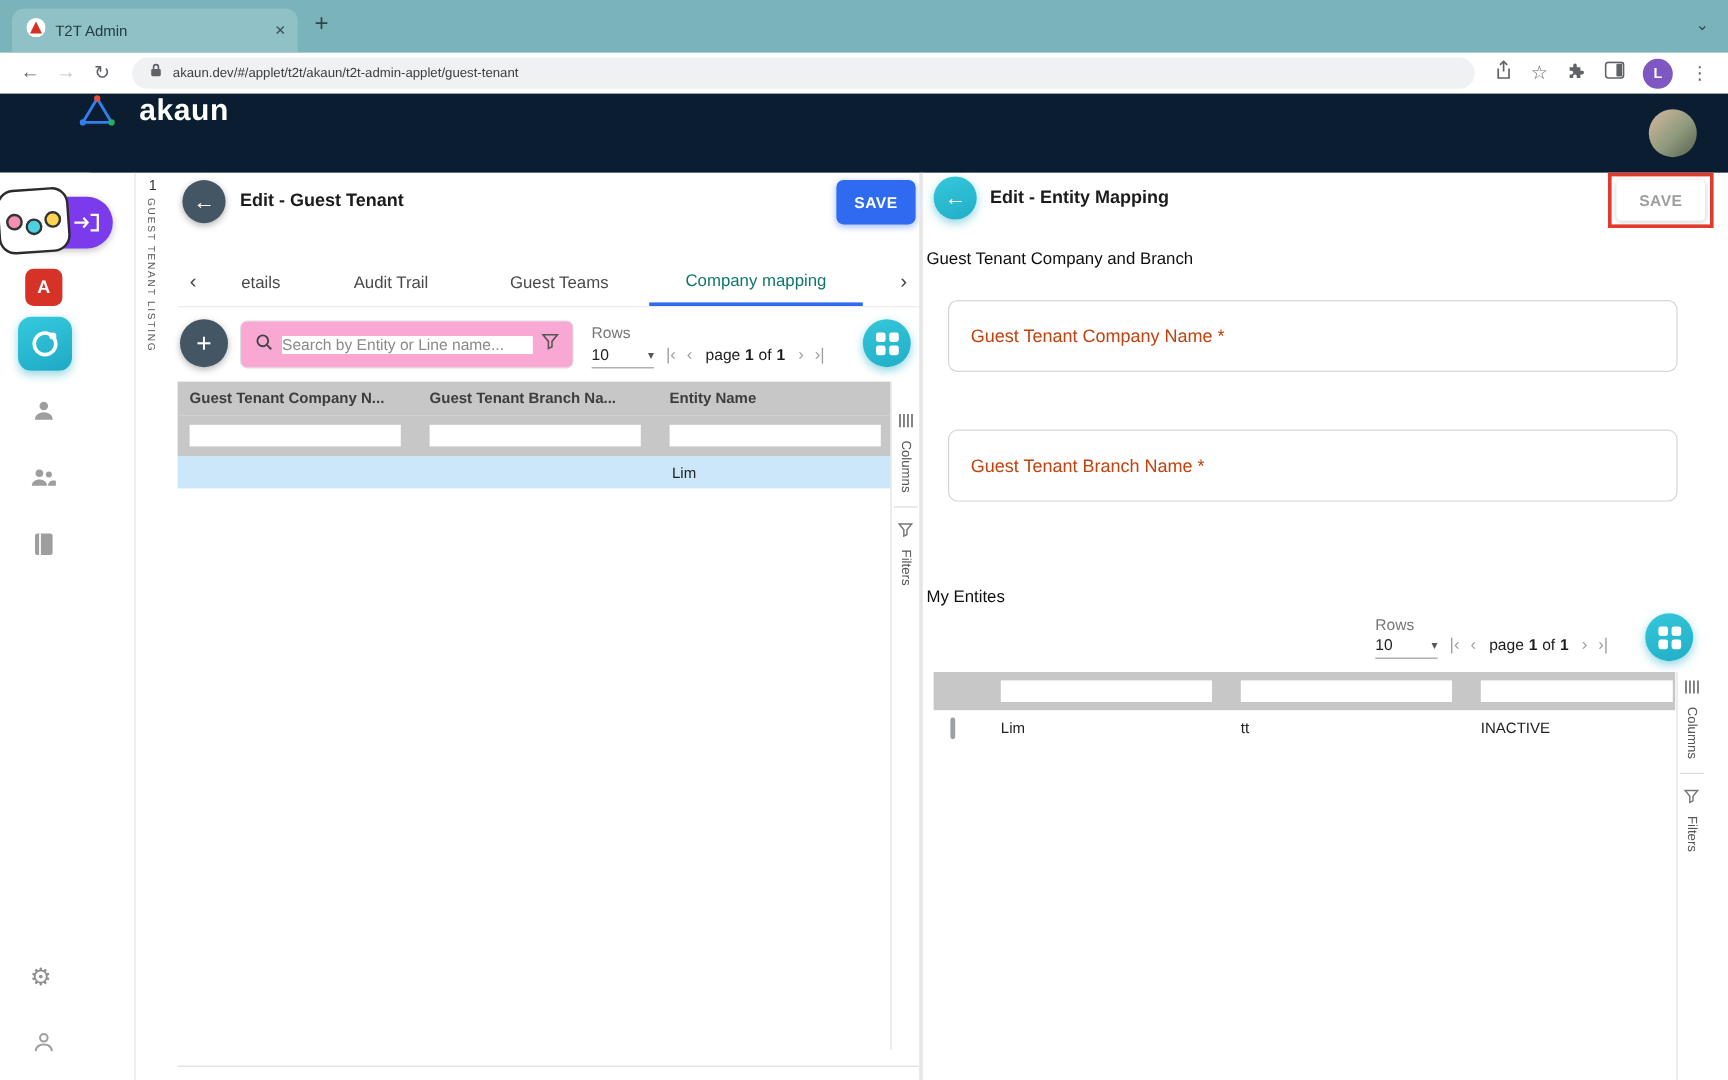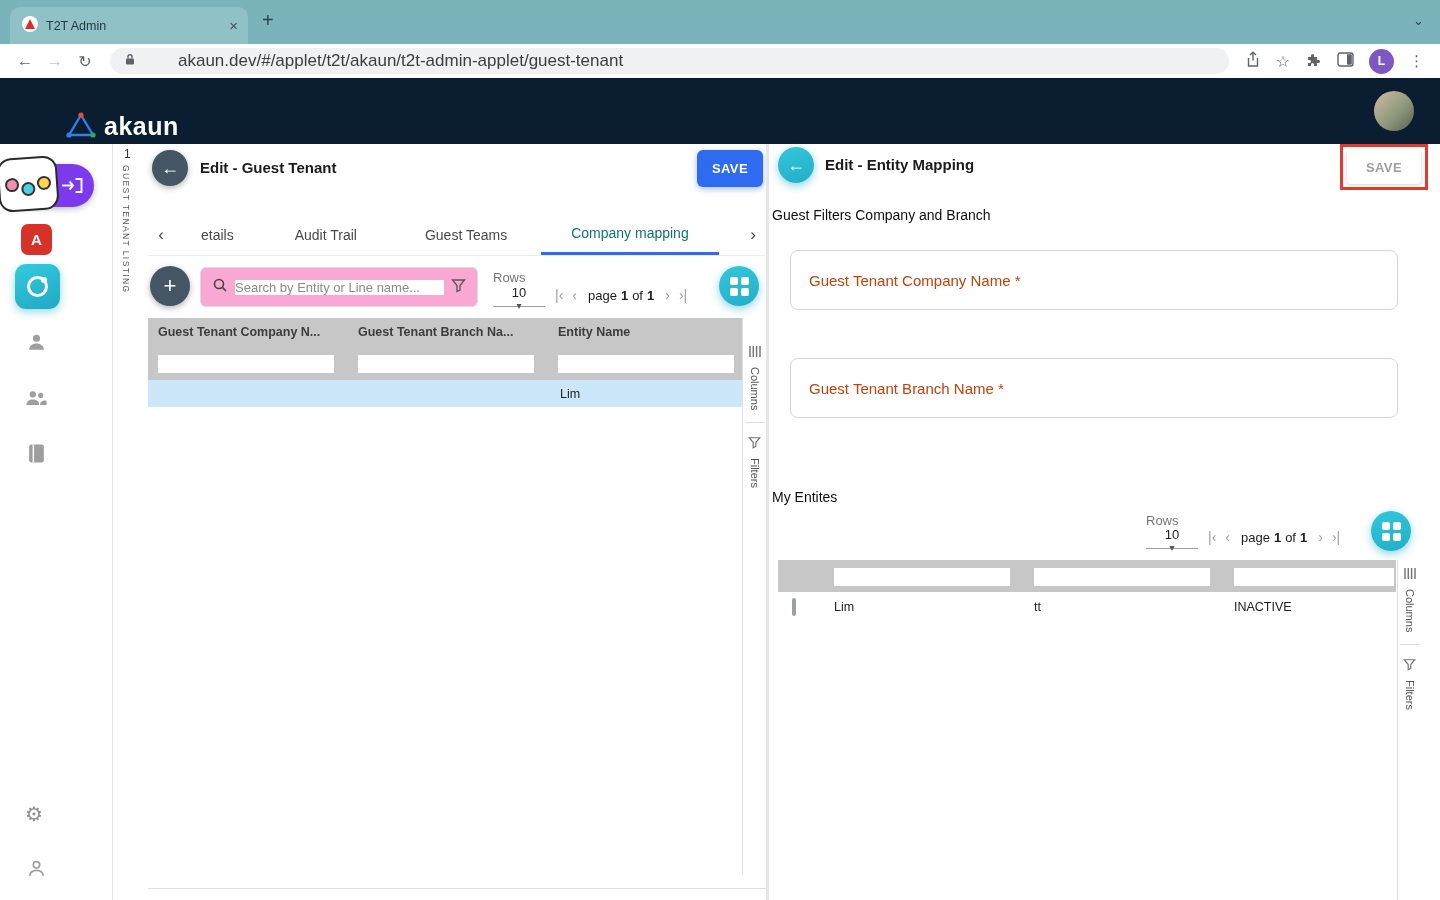--- a/index.html
+++ b/index.html
@@ -11,29 +11,29 @@
   .tab {position:absolute;left:10px;top:7px;width:238px;height:37px;background:#8fc1c6;border-radius:10px 10px 0 0;display:flex;align-items:center;gap:8px;padding:0 10px 0 12px;}
   .tab-title {flex:1;font-size:12.5px;color:#233c3f;white-space:nowrap;overflow:hidden;}
   .tab-close {font-size:15px;color:#3a5356;}
   .newtab {position:absolute;left:262px;top:9px;font-size:20px;color:#2e4649;}
   .tab-overflow {position:absolute;right:16px;top:13px;font-size:13px;color:#2e4649;}
 
   .btoolbar {position:absolute;left:0;top:44px;width:100%;height:34px;background:#fff;display:flex;align-items:center;padding:0 10px;}
   .nav-ic {width:30px;text-align:center;font-size:16px;color:#5f6368;}
   .nav-ic.disabled {color:#bdc1c6;}
   .url-pill {flex:1;height:26px;background:#eff1f2;border-radius:13px;display:flex;align-items:center;gap:8px;padding:0 14px;margin:0 10px;}
-  .url-text {font-size:17px;color:#3c4043;margin-left:34px;}
+  .url-text {font-size:11px;color:#3c4043;}
   .tb-right {display:flex;align-items:center;gap:15px;padding:0 6px;}
   .star-ic {font-size:16px;color:#5f6368;}
   .tb-avatar {width:25px;height:25px;border-radius:50%;background:#7e57c2;color:#fff;font-size:12px;font-weight:700;display:flex;align-items:center;justify-content:center;}
   .kebab-ic {font-size:15px;color:#5f6368;}
 
   
   .appheader {position:absolute;left:0;top:78px;width:100%;height:66px;background:#0b1d30;}
-  .logo {position:absolute;left:66px;top:33px;display:flex;align-items:center;gap:8px;}
+  .logo {position:absolute;left:66px;top:0;display:flex;gap:20px;}
   .logo-text {color:#fff;font-size:25px;font-weight:700;letter-spacing:.5px;}
   .hdr-avatar {position:absolute;right:26px;top:13px;width:40px;height:40px;border-radius:50%;background:linear-gradient(135deg,#c8b49a 10%,#8f9a7d 55%,#55604d);}
 
   
   .workspace {position:absolute;left:0;top:144px;width:1440px;height:756px;background:#fff;}
 
   
   .iconrail {position:absolute;left:0;top:0;width:75px;height:100%;background:#fff;}
   .rail-pill {position:absolute;left:10px;top:20px;width:84px;height:43px;background:#7c3aed;border-radius:22px;box-shadow:0 2px 6px rgba(0,0,0,.25);z-index:1;}
   .rail-pill svg {position:absolute;right:11px;top:13px;}
@@ -51,21 +51,21 @@
 
   .panel-divider {position:absolute;left:766px;top:0;width:3px;height:100%;background:#e6e6e6;}
 
   
   .circle-btn {width:40px;height:40px;border-radius:50%;display:flex;align-items:center;justify-content:center;color:#fff;}
   .dark {background:#44566300;background:#445663;box-shadow:0 2px 6px rgba(0,0,0,.3);}
   .teal {background:linear-gradient(160deg,#34c7da,#21aec8);box-shadow:0 3px 8px rgba(33,174,200,.5);}
   .grid-ic {display:grid;grid-template-columns:8px 8px;grid-gap:3px;}
   .grid-ic span {width:8px;height:8px;background:#fff;border-radius:2px;}
   .rows-label {font-size:13px;color:#777;}
-  .rows-select {width:52px;height:22px;border-bottom:1px solid #9e9e9e;font-size:13px;color:#222;display:flex;align-items:center;justify-content:space-between;flex-direction:column;}
+  .rows-select {width:52px;height:22px;border-bottom:1px solid #9e9e9e;font-size:13px;color:#222;display:flex;align-items:center;justify-content:space-between;}
   .rows-select .caret {font-size:10px;color:#555;}
   .pag {display:flex;align-items:center;gap:9px;font-size:13px;}
   .pag-ic {color:#9e9e9e;font-size:14px;}
   .pag-text {color:#1c1c1c;}
   .pag-text span,.pag-text b {margin:0 2px;}
   .side-tools {display:flex;flex-direction:column;align-items:center;padding-top:26px;}
   .st-label {writing-mode:vertical-rl;font-size:11px;color:#555;margin-top:5px;}
   .st-divider {width:20px;height:1px;background:#dcdcdc;margin:12px 0;}
   .t-head,.t-filters,.t-row {display:flex;align-items:center;}
   .t-head {height:28px;background:#c7c7c7;}
@@ -357,21 +357,21 @@
 
     <div class="panel-divider"></div>
 
     <div class="rpanel">
       <div class="circle-btn teal rp-back">←</div>
       <div class="rp-title">Edit - Entity Mapping</div>
       <div class="rp-save-annot">
         <button class="rp-save">SAVE</button>
       </div>
 
-      <div class="rp-sec rp-sec1">Guest Filters Company and Branch</div>
+      <div class="rp-sec rp-sec1">Guest Tenant Company and Branch</div>
 
       <div class="rp-field rp-f1">
         <span class="rp-field-label">Guest Tenant Company Name *</span>
       </div>
       <div class="rp-field rp-f2">
         <span class="rp-field-label">Guest Tenant Branch Name *</span>
       </div>
 
       <div class="rp-sec rp-sec2">My Entites</div>
 

